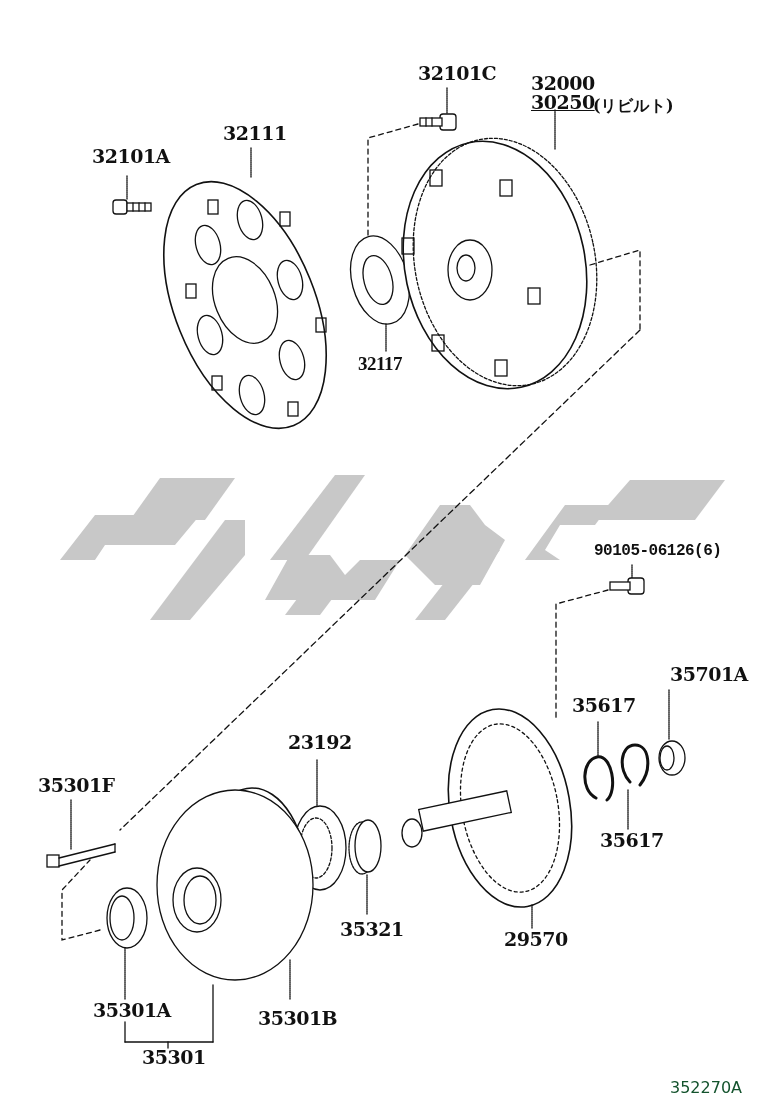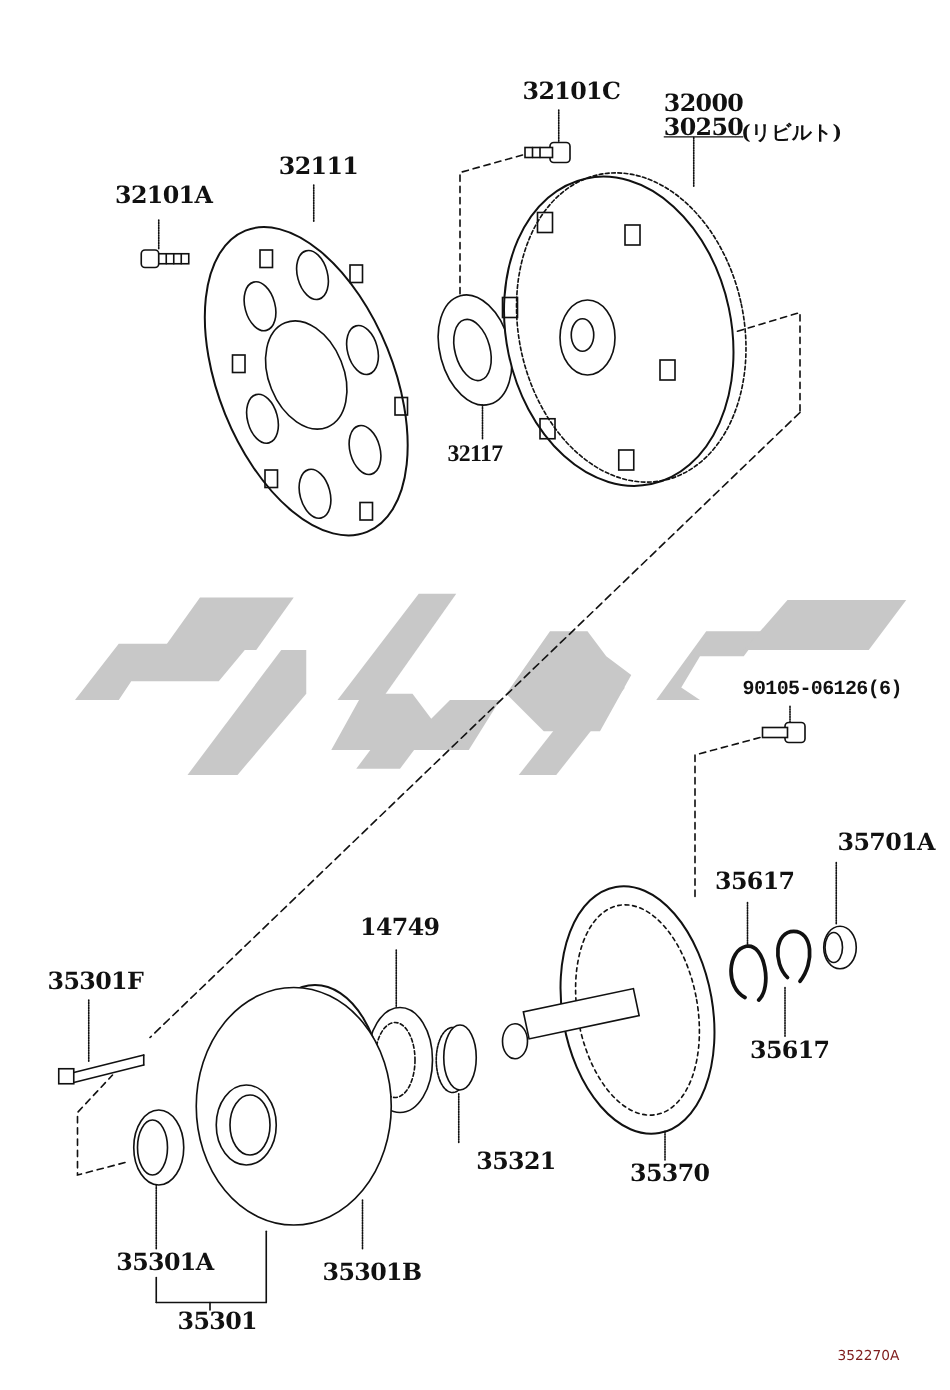--- a/index.html
+++ b/index.html
@@ -1,20 +1,20 @@
 <!DOCTYPE html>
 <html><head>
 <meta charset="utf-8">
 <style>
   html, body { margin:0; padding:0; background:#ffffff; }
   body { width:760px; height:1112px; position:relative; overflow:hidden; font-family:"DejaVu Serif", serif; }
   #canvas { position:absolute; left:0; top:0; width:688px; height:1112px; }
   .lbl { position:absolute; font-family:"DejaVu Serif", serif; font-weight:bold; font-size:19px; color:#111; letter-spacing:-0.5px; white-space:nowrap; line-height:1; }
   .lbl.small { font-size:16px; font-weight:bold; letter-spacing:0;text-align:right; }
-  .figno { position:absolute; font-family:"DejaVu Sans", sans-serif; font-size:11px; color:#7f1d1d; }
+  .figno { position:absolute; font-family:"DejaVu Sans", sans-serif; font-size:16px; color:#14532d; }
   svg { position:absolute; left:0; top:0; }
 </style>
 </head>
 <body>
 
 <div id="canvas">
 
 <svg width="760" height="1112" viewBox="0 0 760 1112">
 
   <g fill="#c8c8c8">
@@ -164,23 +164,23 @@
 <div class="lbl" style="left:531px;top:74px;">32000</div>
 <div class="lbl" style="left:531px;top:93px;text-decoration:underline;">30250</div>
 <div class="lbl small" style="left:593px;top:98px;">(リビルト)</div>
 <div class="lbl" style="left:223px;top:124px;">32111</div>
 <div class="lbl" style="left:92px;top:147px;">32101A</div>
 <div class="lbl" style="left:358px;top:354px;font-family:Liberation Serif, serif;">32117</div>
 <div class="lbl" style="left:594px;top:543px;font-size:16px;font-family:Liberation Mono, monospace;">90105-06126(6)</div>
 <div class="lbl" style="left:638px;top:665px;margin-left:32px;">35701A</div>
 <div class="lbl" style="left:572px;top:696px;">35617</div>
 <div class="lbl" style="left:600px;top:831px;">35617</div>
-<div class="lbl" style="left:288px;top:733px;">14749</div>
-<div class="lbl" style="left:340px;top:920px;margin-left:41px;">35321</div>
-<div class="lbl" style="left:504px;top:930px;">35370</div>
+<div class="lbl" style="left:288px;top:733px;">23192</div>
+<div class="lbl" style="left:340px;top:920px;">35321</div>
+<div class="lbl" style="left:504px;top:930px;">29570</div>
 <div class="lbl" style="left:38px;top:776px;">35301F</div>
 <div class="lbl" style="left:93px;top:1001px;">35301A</div>
 <div class="lbl" style="left:258px;top:1009px;">35301B</div>
 <div class="lbl" style="left:142px;top:1048px;">35301</div>
 
 <div class="figno" style="left:670px;top:1078px;">352270A</div>
 
 </div>
 
 </body></html>

